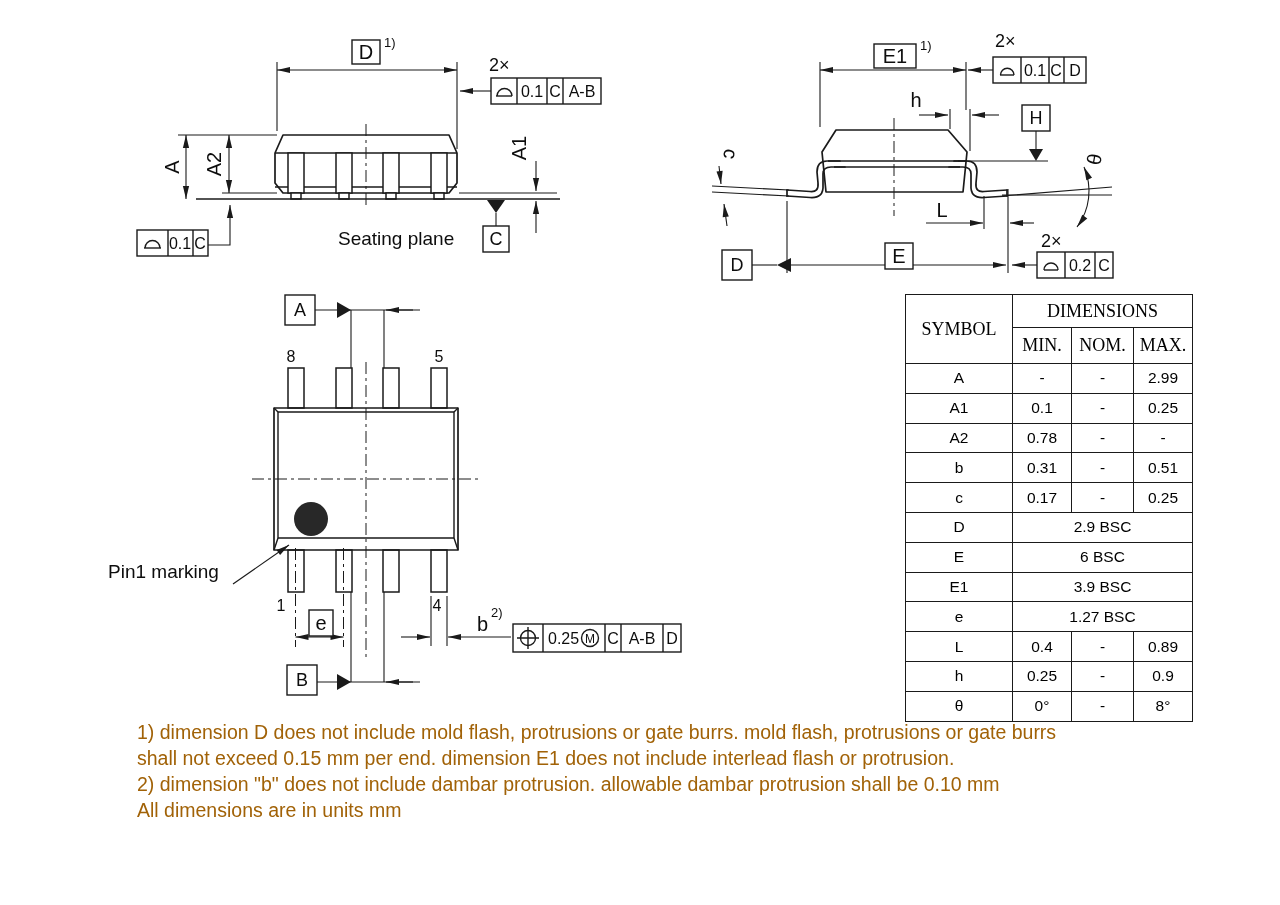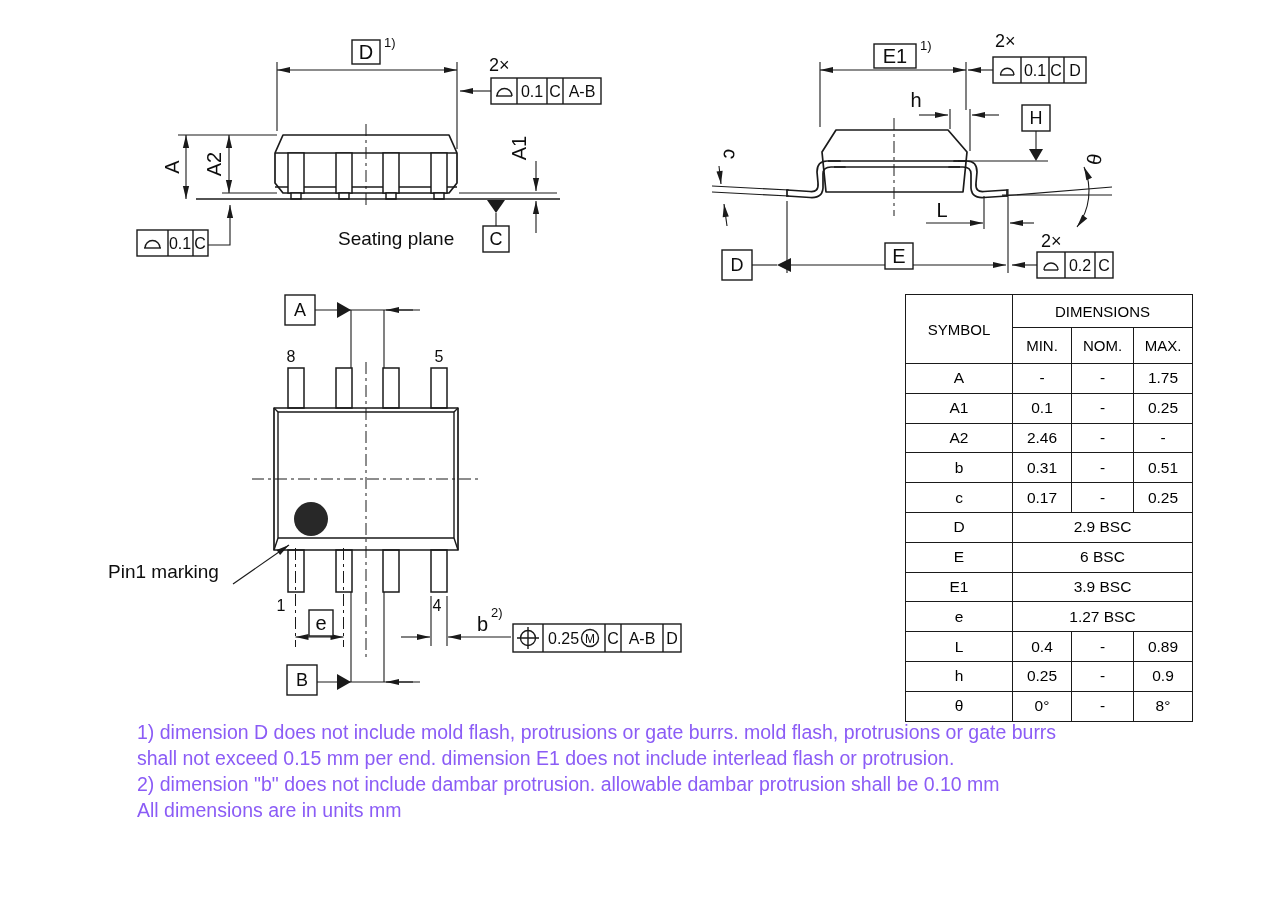--- a/index.html
+++ b/index.html
@@ -15,26 +15,26 @@
   .dl{fill:none;stroke:#1a1a1a;stroke-width:1.1;}
   .cl{fill:none;stroke:#1a1a1a;stroke-width:1;stroke-dasharray:12 4 3 4;}
   .bx{fill:#ffffff;stroke:#1a1a1a;stroke-width:1.4;}
   .ld{fill:#ffffff;stroke:#1a1a1a;stroke-width:1.5;}
   .fill{fill:#1a1a1a;stroke:none;}
   
   .dims-table{position:absolute;left:905px;top:294px;border-collapse:collapse;
               table-layout:fixed;text-align:center;color:#000;}
   .dims-table td,.dims-table th{border:1.6px solid #1a1a1a;font-weight:400;
               font-size:15.5px;padding:0;overflow:hidden;}
-  .dims-table thead th{font-size:15px;}
+  .dims-table thead th{font-size:18px;font-family:Liberation Serif, serif;}
   .dims-table .h1{height:33px;} .dims-table .h2{height:36px;text-align:center;}
   .dims-table tbody td{height:28.8px;}
   
   .notes{position:absolute;left:137px;top:719px;width:1040px;font-size:19.5px;
-         line-height:26px;color:#8b5cf6;}
+         line-height:26px;color:#a16207;}
   .note-line{white-space:nowrap;}
   .proj-sym{display:inline-block;vertical-align:-5px;margin:0 2px;}
 </style>
 </head>
 <body>
 
 <div class="canvas">
 
 <svg class="drawing" width="1280" height="905" viewBox="0 0 1280 905">
   <defs>
@@ -319,31 +319,31 @@
       <th>MIN.</th>
       <th>NOM.</th>
       <th>MAX.</th>
     </tr>
   </thead>
   <tbody>
     <tr>
       <td>A</td>
       <td>-</td>
       <td>-</td>
-      <td>1.75</td>
+      <td>2.99</td>
     </tr>
     <tr>
       <td>A1</td>
       <td>0.1</td>
       <td>-</td>
       <td>0.25</td>
     </tr>
     <tr>
       <td>A2</td>
-      <td>2.46</td>
+      <td>0.78</td>
       <td>-</td>
       <td>-</td>
     </tr>
     <tr>
       <td>b</td>
       <td>0.31</td>
       <td>-</td>
       <td>0.51</td>
     </tr>
     <tr>

